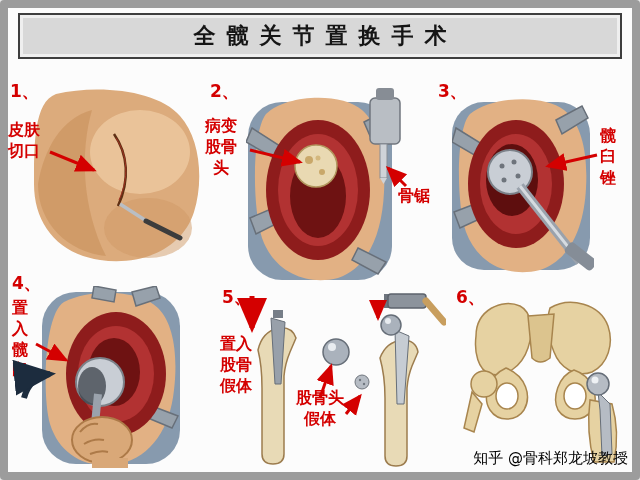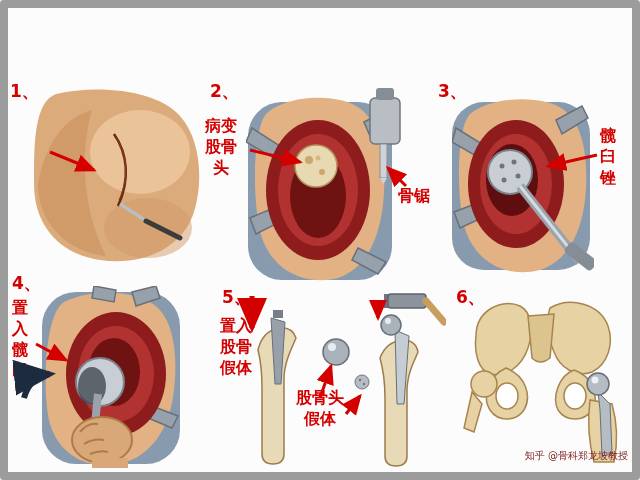--- a/index.html
+++ b/index.html
@@ -8,28 +8,31 @@
   .backdrop{position:absolute;left:8px;top:8px;right:8px;bottom:8px;background:#fcfcfc;}
   .title-bar{position:absolute;left:18px;top:13px;width:600px;height:42px;background:#d8d8d8;
              border:2px solid #3e3e3e;box-shadow:inset 0 0 0 3px #efefef;
              display:flex;align-items:center;justify-content:center;}
   .title-text{font-size:22px;font-weight:bold;color:#151515;letter-spacing:11px;margin-right:-11px;}
   .num{position:absolute;color:#d40000;font-size:17px;font-weight:bold;}
   .label{position:absolute;color:#d40000;font-size:16px;font-weight:bold;line-height:1.3;
          white-space:pre-line;text-align:center;}
   .ill{position:absolute;}
   .arrows{position:absolute;left:0;top:0;width:640px;height:480px;pointer-events:none;}
-  .watermark{position:absolute;right:12px;top:449px;color:#7f1d1d;font-size:10px;}
+  .watermark{position:absolute;right:12px;top:449px;color:#000000;font-size:15px;}
 </style>
 </head>
 <body>
 
 <div class="canvas">
   <div class="backdrop"></div>
 
+  <div class="title-bar">
+    <span class="title-text">全髋关节置换手术</span>
+  </div>
 
   <span class="num" style="left:10px;top:80px">1、</span>
   <span class="num" style="left:210px;top:80px">2、</span>
   <span class="num" style="left:438px;top:80px">3、</span>
   <span class="num" style="left:12px;top:272px">4、</span>
   <span class="num" style="left:222px;top:286px">5、</span>
   <span class="num" style="left:456px;top:286px">6、</span>
 
   <svg class="ill" style="left:28px;top:88px;width:180px;height:178px" viewBox="0 0 180 178">
     <path d="M28,6 C70,-4 130,2 152,28 C172,50 176,92 166,124 C154,162 112,178 72,172 C30,166 6,136 6,96 C6,56 6,14 28,6 Z" fill="#dcab7c"></path>
@@ -133,32 +136,34 @@
       <ellipse cx="113" cy="104" rx="11" ry="13" fill="#ffffff"></ellipse>
       <circle cx="22" cy="92" r="13" fill="#e6d2a2"></circle>
       <path d="M10,100 L20,112 L12,140 L2,136 Z" fill="#e6d2a2"></path>
       <path d="M128,108 Q124,140 132,170 L152,170 Q158,140 150,112 Z" fill="#e6d2a2"></path>
     </g>
     <path d="M136,100 L148,112 L150,162 L140,164 L138,118 Z" fill="#b6bcc4" stroke="#666e78" stroke-width="1"></path>
     <circle cx="136" cy="92" r="11" fill="#b6bcc4" stroke="#666e78" stroke-width="1.5"></circle>
     <circle cx="133" cy="88" r="3.5" fill="#eef1f4"></circle>
   </svg>
 
+  <div class="label" style="left:8px;top:120px">皮肤
+切口</div>
   <div class="label" style="left:205px;top:116px">病变
 股骨
 头</div>
   <div class="label" style="left:398px;top:186px">骨锯</div>
   <div class="label" style="left:600px;top:126px">髋
 臼
 锉</div>
   <div class="label" style="left:12px;top:298px">置
 入
 髋
 臼</div>
-  <div class="label" style="left:220px;top:316px">置入
+  <div class="label" style="left:220px;top:334px">置入
 股骨
 假体</div>
   <div class="label" style="left:296px;top:388px">股骨头
 假体</div>
 
   <svg class="arrows" viewBox="0 0 640 480">
     <defs>
       <marker id="ah" markerWidth="8" markerHeight="8" refX="6" refY="3" orient="auto">
         <path d="M0,0 L7,3 L0,6 Z" fill="#d40000"></path>
       </marker>

